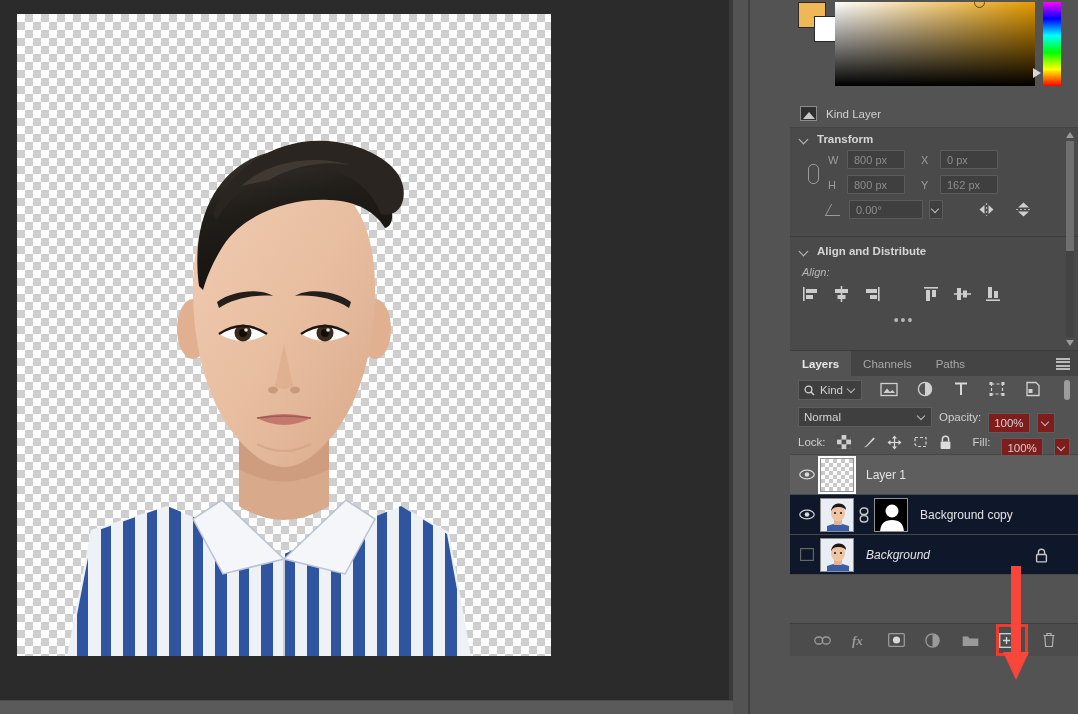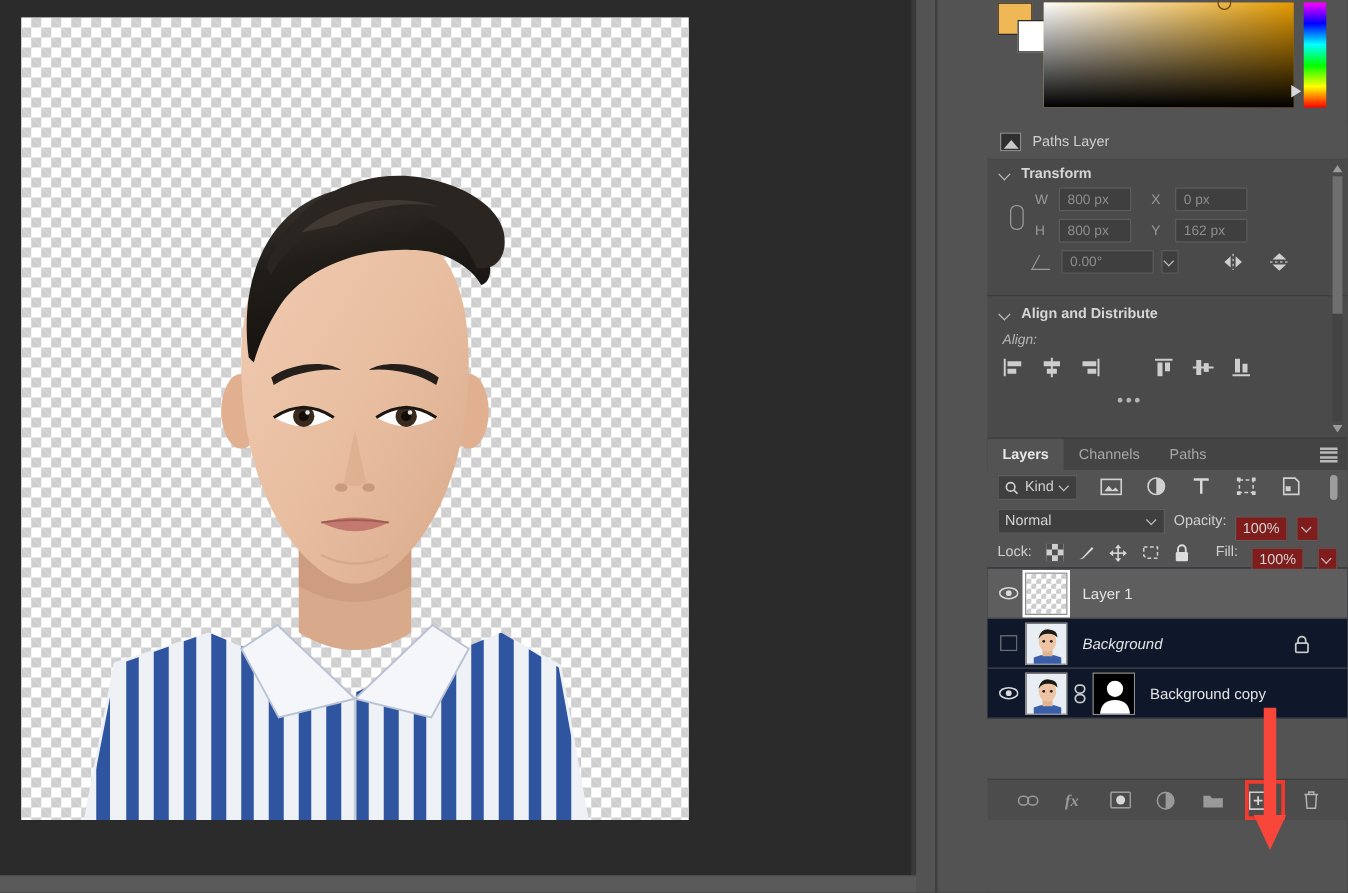--- a/index.html
+++ b/index.html
@@ -363,21 +363,21 @@
         <span class="grad-ring"></span>
       </div>
       <div class="hue-marker"></div>
       <div class="hue-strip"></div>
     </div>
 
     <div class="panel">
 
       <div class="pixlayer-row">
         <span class="pl-thumb"></span>
-        <span class="pl-label">Paths Layer</span>
+        <span class="pl-label">Kind Layer</span>
       </div>
 
       <div class="props-body">
 
         <div class="sect-head">
           <span class="chev"></span>
           <span>Transform</span>
         </div>
 
         <div class="xform-grid">
@@ -618,80 +618,80 @@
               </svg>
           </span>
           <span class="lthumb-wrap">
             <span class="lthumb checker sel-out"></span>
           </span>
           <span class="lname">Layer 1</span>
         </div>
 
         <div class="layer-row">
           <span class="eye-cell">
-            <svg width="14" height="13" viewBox="0 0 14 13">
-                <rect x="0.6" y="0.6" width="12.8" height="11.8" fill="none" stroke="#6b6b6b" stroke-width="1.1"></rect>
+            <svg class="eye" viewBox="0 0 16 11">
+                <ellipse cx="8" cy="5.5" rx="7.2" ry="4.4" fill="none" stroke="#dadada" stroke-width="1.2"></ellipse>
+                <circle cx="8" cy="5.5" r="2.3" fill="#dadada"></circle>
               </svg>
           </span>
           <span class="lthumb-wrap">
             <span class="lthumb">
               <svg viewBox="0 0 34 34" width="34" height="34">
                 <rect width="34" height="34" fill="#e9eef5"></rect>
                 <path d="M6 34 L6 27 Q17 22 28 27 L28 34 Z" fill="#3a5fa8"></path>
                 <rect x="13" y="19" width="8" height="7" fill="#e0b391"></rect>
                 <ellipse cx="17" cy="14" rx="7" ry="8.4" fill="#eec4a5"></ellipse>
                 <path d="M10 11 Q12 4 18 4.5 Q25 5 25 11 Q22 7.5 17 8 Q12 8 10 12 Z" fill="#1d1a16"></path>
                 <circle cx="14" cy="14" r="1.1" fill="#26201a"></circle>
                 <circle cx="20" cy="14" r="1.1" fill="#26201a"></circle>
               </svg>
             </span>
-          </span>
-          <span class="lname italic">Background</span>
-          <span class="lock-badge">
-            <svg width="13" height="15">
-                <path d="M3.4 6.5 V4.3 a3.1 3.1 0 0 1 6.2 0 V6.5" fill="none" stroke="#c9c9c9" stroke-width="1.4"></path>
-                <rect x="1.6" y="6.5" width="9.8" height="7.4" rx="1" fill="none" stroke="#c9c9c9" stroke-width="1.4"></rect>
-              </svg>
-          </span>
+            <span class="mini-link">
+              <svg width="12" height="16" viewBox="0 0 12 16">
+                <rect x="2.2" y="1" width="7.6" height="6.4" rx="3.2" fill="none" stroke="#c8c8c8" stroke-width="1.4"></rect>
+                <rect x="2.2" y="8.6" width="7.6" height="6.4" rx="3.2" fill="none" stroke="#c8c8c8" stroke-width="1.4"></rect>
+              </svg>
+            </span>
+            <span class="mask-thumb">
+              <svg viewBox="0 0 34 34" width="34" height="34">
+                <rect width="34" height="34" fill="#000"></rect>
+                <circle cx="17" cy="12" r="6.5" fill="#fff"></circle>
+                <path d="M5 34 Q5 21 17 21 Q29 21 29 34 Z" fill="#fff"></path>
+              </svg>
+            </span>
+          </span>
+          <span class="lname">Background copy</span>
         </div>
 
         <div class="layer-row">
           <span class="eye-cell">
-            <svg class="eye" viewBox="0 0 16 11">
-                <ellipse cx="8" cy="5.5" rx="7.2" ry="4.4" fill="none" stroke="#dadada" stroke-width="1.2"></ellipse>
-                <circle cx="8" cy="5.5" r="2.3" fill="#dadada"></circle>
+            <svg width="14" height="13" viewBox="0 0 14 13">
+                <rect x="0.6" y="0.6" width="12.8" height="11.8" fill="none" stroke="#6b6b6b" stroke-width="1.1"></rect>
               </svg>
           </span>
           <span class="lthumb-wrap">
             <span class="lthumb">
               <svg viewBox="0 0 34 34" width="34" height="34">
                 <rect width="34" height="34" fill="#e9eef5"></rect>
                 <path d="M6 34 L6 27 Q17 22 28 27 L28 34 Z" fill="#3a5fa8"></path>
                 <rect x="13" y="19" width="8" height="7" fill="#e0b391"></rect>
                 <ellipse cx="17" cy="14" rx="7" ry="8.4" fill="#eec4a5"></ellipse>
                 <path d="M10 11 Q12 4 18 4.5 Q25 5 25 11 Q22 7.5 17 8 Q12 8 10 12 Z" fill="#1d1a16"></path>
                 <circle cx="14" cy="14" r="1.1" fill="#26201a"></circle>
                 <circle cx="20" cy="14" r="1.1" fill="#26201a"></circle>
               </svg>
             </span>
-            <span class="mini-link">
-              <svg width="12" height="16" viewBox="0 0 12 16">
-                <rect x="2.2" y="1" width="7.6" height="6.4" rx="3.2" fill="none" stroke="#c8c8c8" stroke-width="1.4"></rect>
-                <rect x="2.2" y="8.6" width="7.6" height="6.4" rx="3.2" fill="none" stroke="#c8c8c8" stroke-width="1.4"></rect>
-              </svg>
-            </span>
-            <span class="mask-thumb">
-              <svg viewBox="0 0 34 34" width="34" height="34">
-                <rect width="34" height="34" fill="#000"></rect>
-                <circle cx="17" cy="12" r="6.5" fill="#fff"></circle>
-                <path d="M5 34 Q5 21 17 21 Q29 21 29 34 Z" fill="#fff"></path>
-              </svg>
-            </span>
-          </span>
-          <span class="lname">Background copy</span>
+          </span>
+          <span class="lname italic">Background</span>
+          <span class="lock-badge">
+            <svg width="13" height="15">
+                <path d="M3.4 6.5 V4.3 a3.1 3.1 0 0 1 6.2 0 V6.5" fill="none" stroke="#c9c9c9" stroke-width="1.4"></path>
+                <rect x="1.6" y="6.5" width="9.8" height="7.4" rx="1" fill="none" stroke="#c9c9c9" stroke-width="1.4"></rect>
+              </svg>
+          </span>
         </div>
       </div>
 
       <div class="layers-bottom">
         <span class="bbtn">
           <svg width="17" height="11" viewBox="0 0 17 11">
               <rect x="0.8" y="2" width="8" height="7" rx="3.5" fill="none" stroke="#9a9a9a" stroke-width="1.3"></rect>
               <rect x="8.2" y="2" width="8" height="7" rx="3.5" fill="none" stroke="#9a9a9a" stroke-width="1.3"></rect>
             </svg>
         </span>

